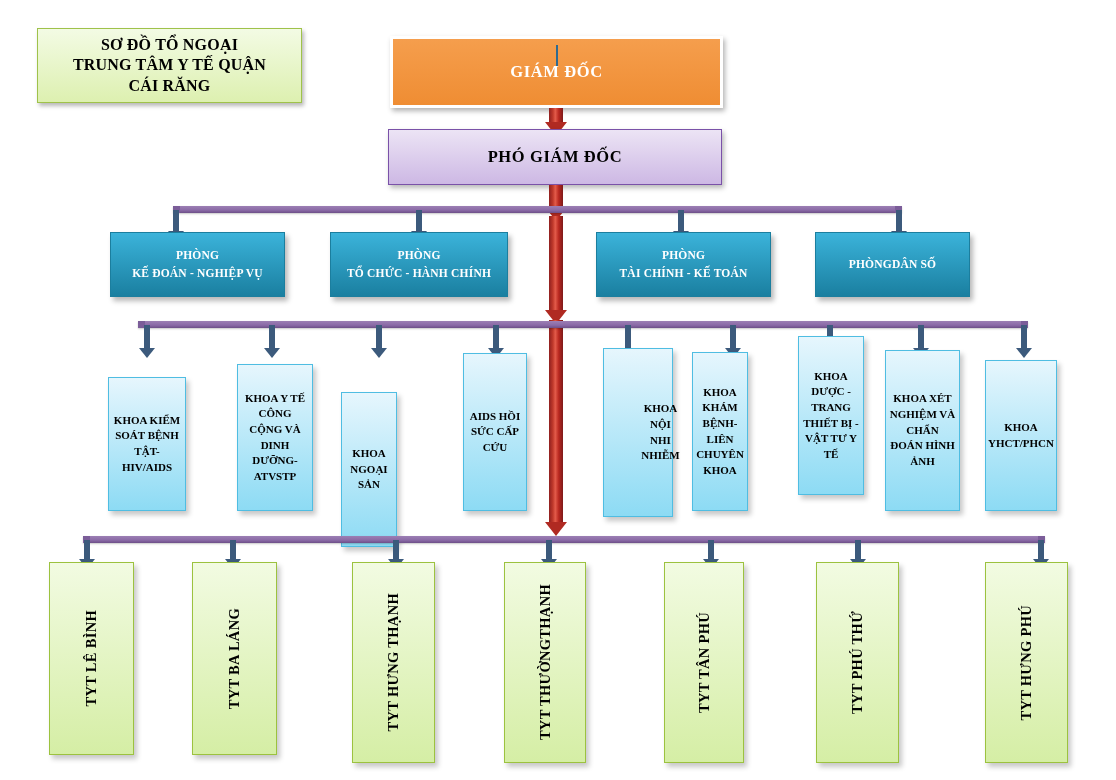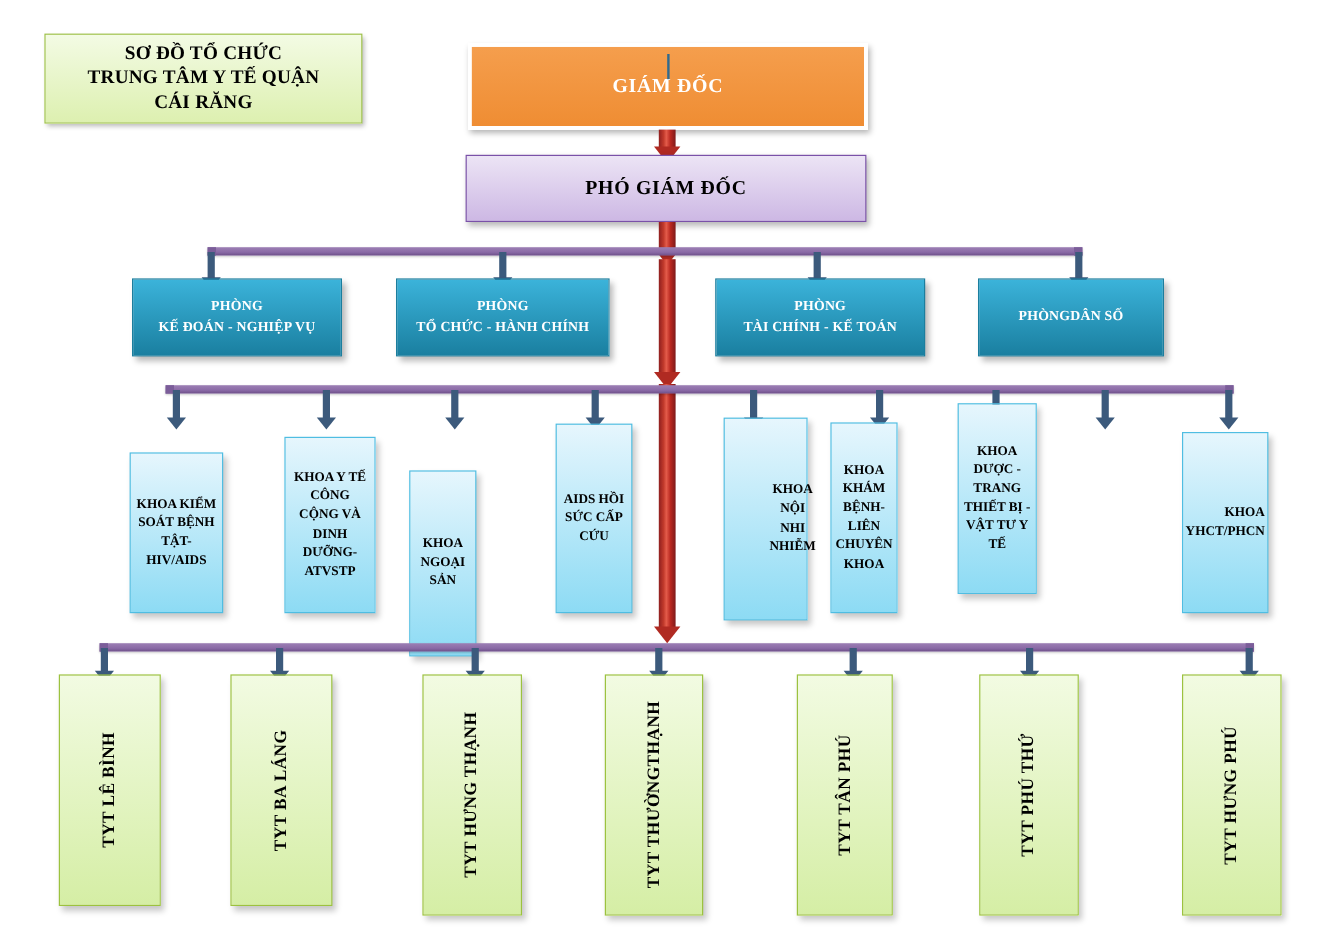--- a/index.html
+++ b/index.html
@@ -106,21 +106,21 @@
     border-left:11px solid transparent;border-right:11px solid transparent;
     border-top:14px solid #b02a22;
   }
 </style>
 </head>
 <body>
 
 <div id="chart">
 
   <div class="box title-box" style="left:37px;top:28px;width:265px;height:75px;flex-direction:column;">
-    <div>SƠ ĐỒ TỔ CHỨC</div>
+    <div>SƠ ĐỒ TỔ NGOẠI</div>
     <div>TRUNG TÂM Y TẾ QUẬN</div>
     <div>CÁI RĂNG</div>
   </div>
 
   <div class="box director-box" style="left:390px;top:36px;width:333px;height:72px;">
     <span class="director-tick"></span>
     <span>GIÁM ĐỐC</span>
   </div>
 
   <div class="redarrow" style="left:545px;top:108px;height:28px;">
@@ -237,21 +237,24 @@
   </div>
   <div class="box khoa-box" style="left:603px;top:348px;width:70px;height:169px;padding-left:48px;">
     <span>KHOA NỘI NHI NHIỄM</span>
   </div>
   <div class="box khoa-box" style="left:692px;top:352px;width:56px;height:159px;justify-content:center;">
     <span>KHOA KHÁM BỆNH-LIÊN CHUYÊN KHOA</span>
   </div>
   <div class="box khoa-box" style="left:798px;top:336px;width:66px;height:159px;">
     <span>KHOA DƯỢC - TRANG THIẾT BỊ - VẬT TƯ Y TẾ</span>
   </div>
-  <div class="box khoa-box" style="left:985px;top:360px;width:72px;height:151px;text-align:right;">
+  <div class="box khoa-box" style="left:885px;top:350px;width:75px;height:161px;">
+    <span>KHOA XÉT NGHIỆM VÀ CHẨN ĐOÁN HÌNH ẢNH</span>
+  </div>
+  <div class="box khoa-box" style="left:985px;top:360px;width:72px;height:151px;">
     <span>KHOA YHCT/PHCN</span>
   </div>
 
   <div class="hbar" style="left:83px;top:536px;width:962px;"></div>
   <div class="hbar-cap" style="left:83px;top:536px;"></div>
   <div class="hbar-cap" style="left:1038px;top:536px;"></div>
 
   <div class="darrow" style="left:79px;top:540px;height:30px;">
     <div class="stem" style="height:20px;"></div>
       <div class="head" style="top:19px;"></div>

